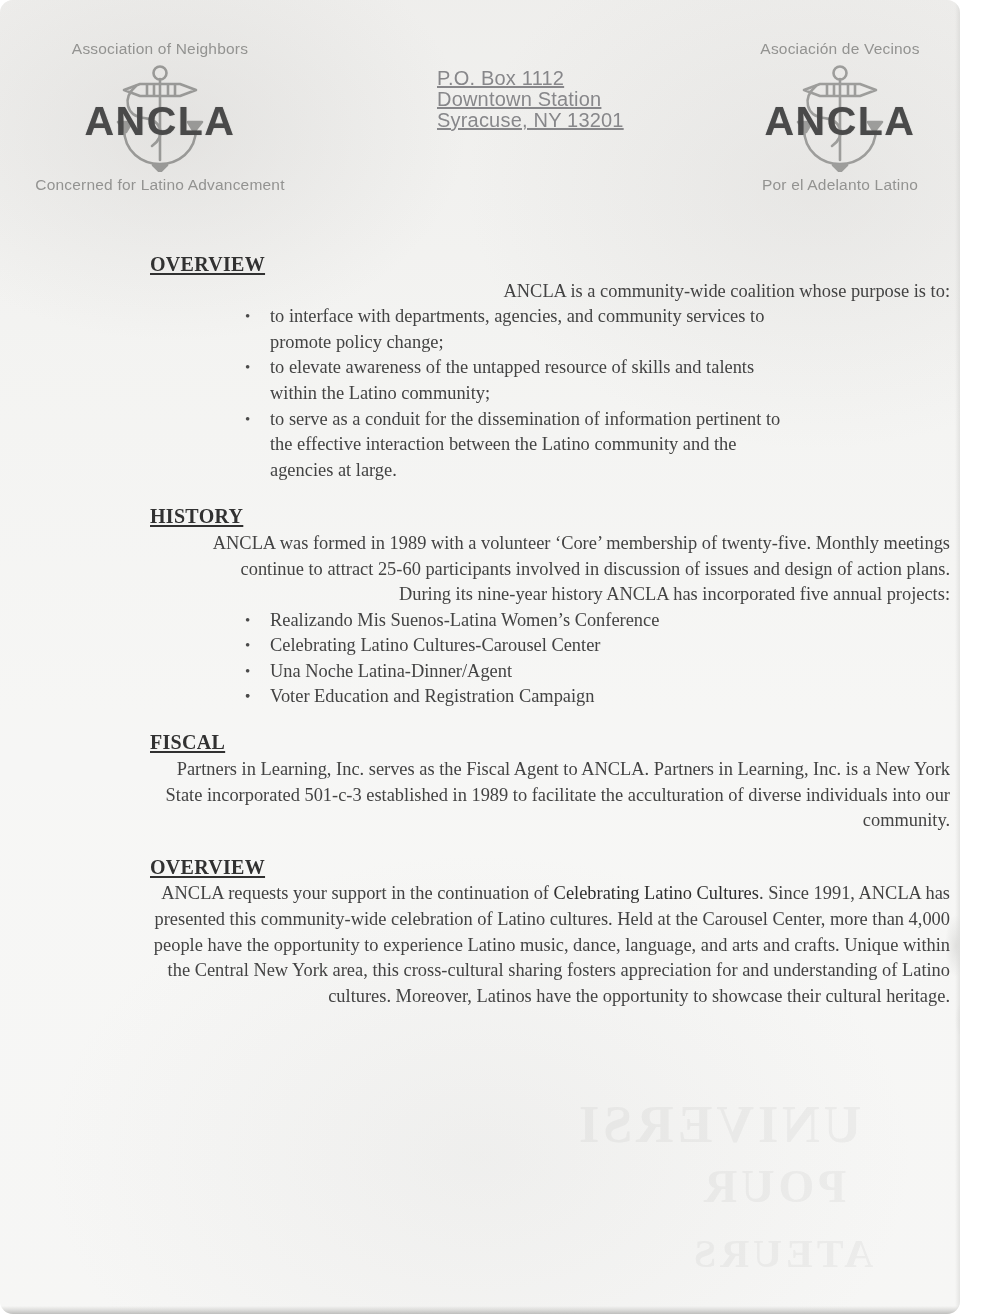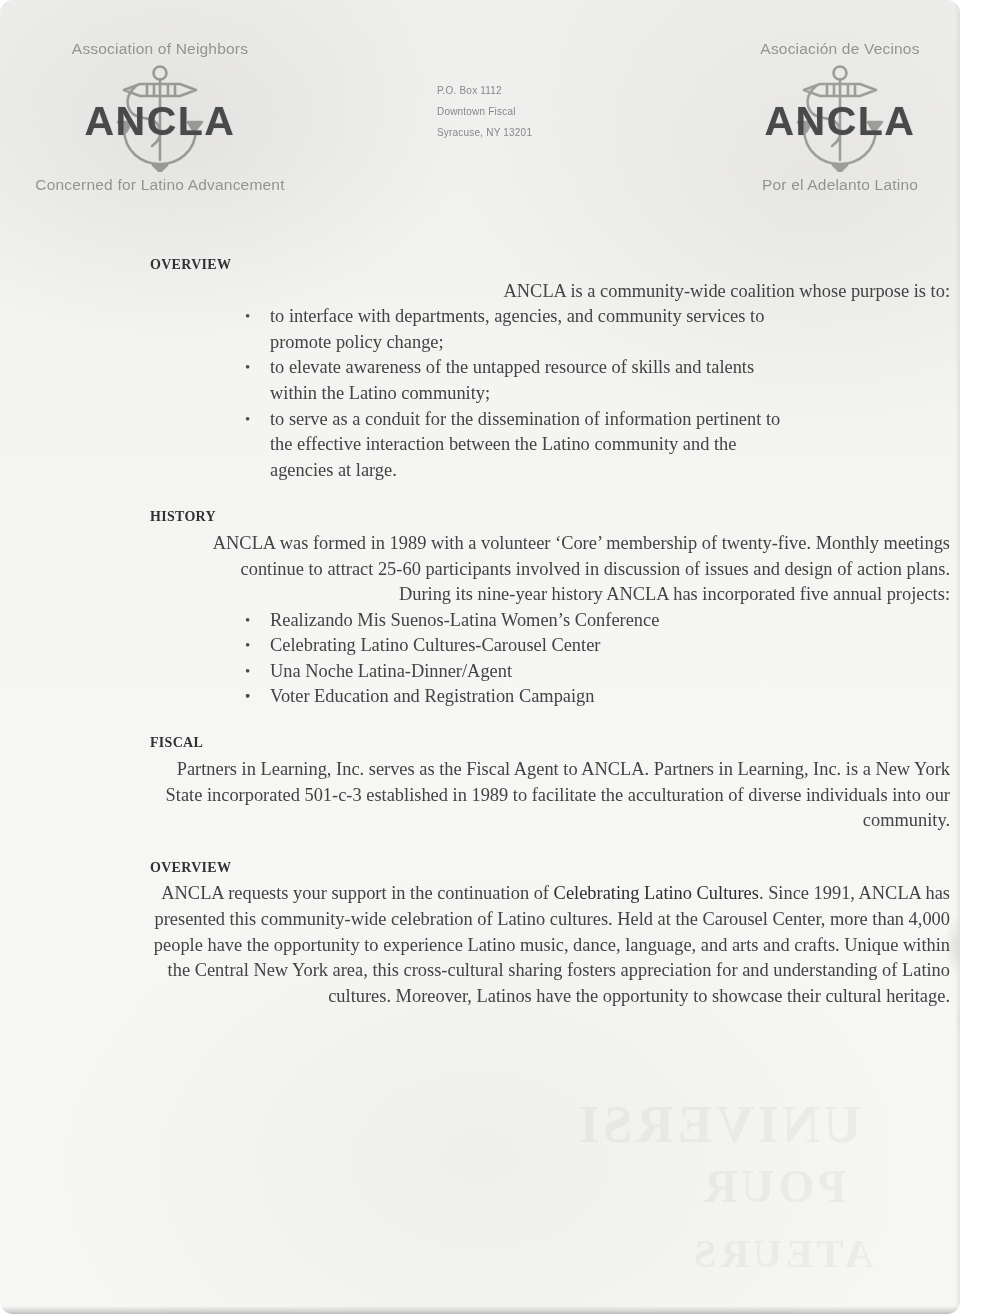--- a/index.html
+++ b/index.html
@@ -98,47 +98,49 @@
     font-weight: bold;
     font-size: 41px;
     letter-spacing: 1.5px;
     color: #4a4a4a;
     text-shadow: 0 0 1px rgba(90,90,90,0.45);
   }
 
   .address {
     position: absolute;
     left: 437px;
-    top: 80px;
+    top: 68px;
     font-family: "Liberation Sans", sans-serif;
-    font-size: 10px;
+    font-size: 20px;
     line-height: 21px;
     color: #87878a;
     letter-spacing: 0.2px;
+    text-decoration: underline;
   }
 
   
   .doc-body {
     position: absolute;
     left: 150px;
     top: 252px;
     width: 800px;
     z-index: 3;
     font-family: "Liberation Serif", serif;
     font-size: 18.4px;
     line-height: 25.6px;
     color: #434343;
   }
   .section { margin-bottom: 21px; }
   .section:last-child { margin-bottom: 0; }
 
   .section-heading {
     font-weight: bold;
-    font-size: 14px;
+    font-size: 20px;
     letter-spacing: 0.3px;
+    text-decoration: underline;
     text-underline-offset: 2px;
     color: #313131;
     margin: 0 0 1px 0;
   }
   .para {
     margin: 0;
     text-align: right;
     color: #434343;
   }
   .bullet-list {
@@ -225,21 +227,21 @@
             <path d="M36 26 C22 38 26 56 44 58 C62 60 66 76 52 86"></path>
           </g>
         </svg>
         <div class="logo-word">ANCLA</div>
       </div>
       <div class="logo-tagline-bottom">Concerned for Latino Advancement</div>
     </div>
 
     <div class="address">
       <div>P.O. Box 1112</div>
-      <div>Downtown Fiscal</div>
+      <div>Downtown Station</div>
       <div>Syracuse, NY 13201</div>
     </div>
 
     <div class="logo-block right">
       <div class="logo-tagline-top">Asociación de Vecinos</div>
       <div class="logo-mark">
         <svg width="120" height="112" viewBox="0 0 120 112">
           <g fill="none" stroke="#9d9d9b" stroke-width="2.6" stroke-linecap="round" stroke-linejoin="round">
             <circle cx="60" cy="13" r="6.5"></circle>
             <line x1="60" y1="19" x2="60" y2="100"></line>

